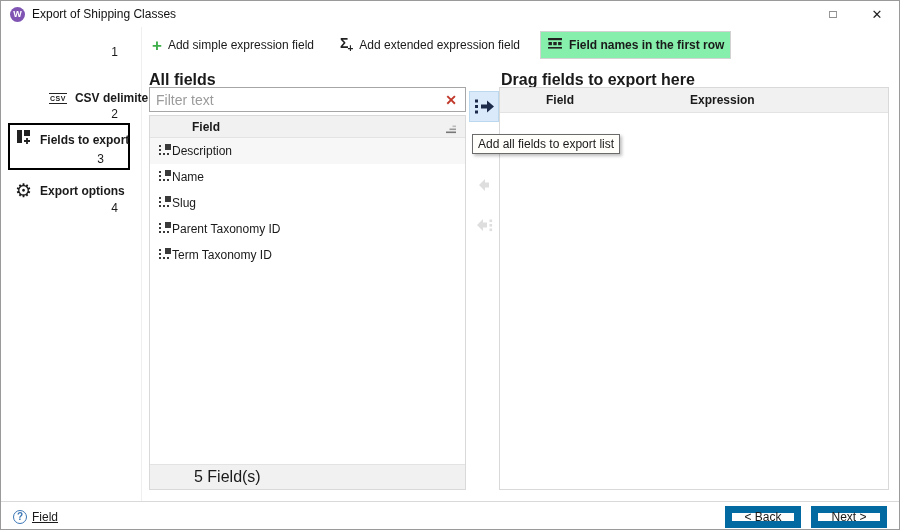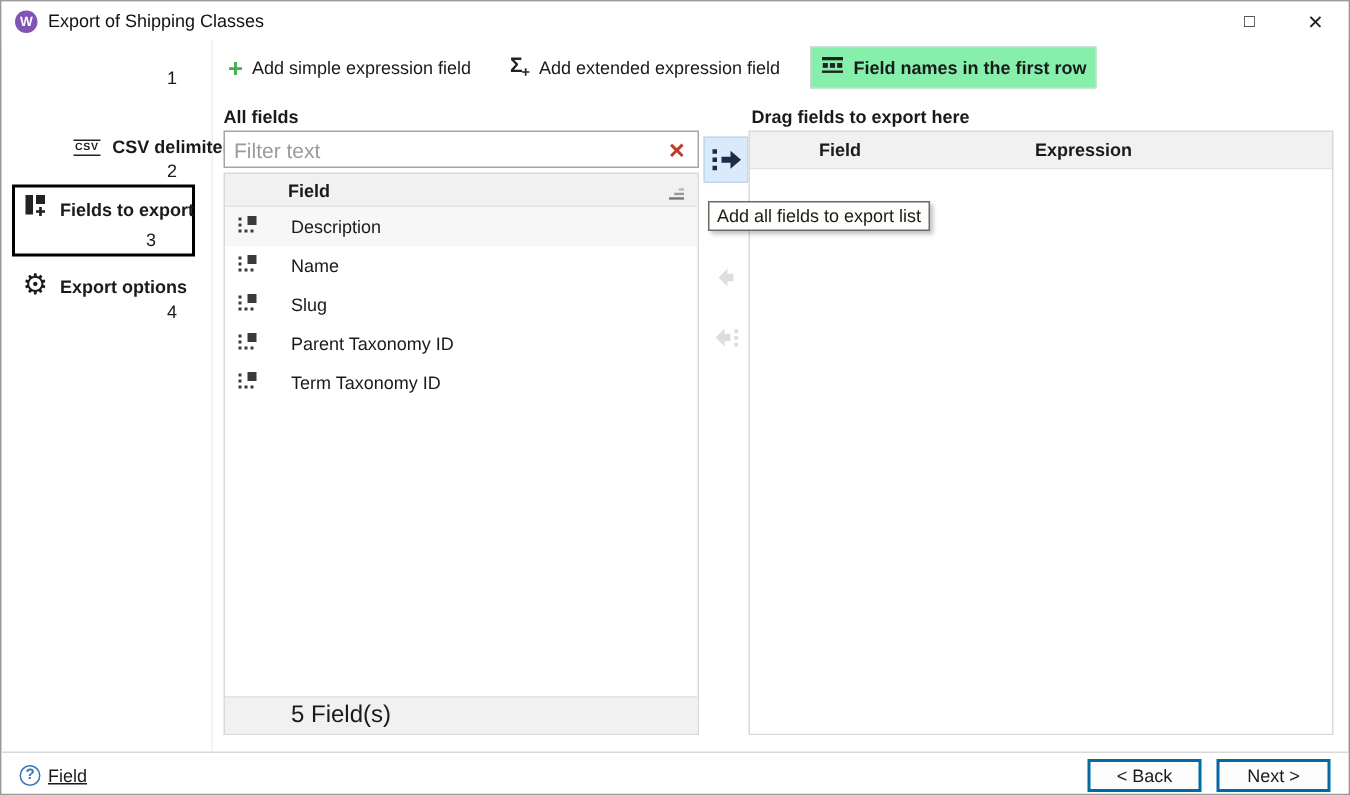--- a/index.html
+++ b/index.html
@@ -25,34 +25,34 @@
   
   .sidebar{position:absolute;left:0;top:26px;width:141px;height:474px;border-right:1px solid #efefef;}
   .side-item{position:absolute;left:0;width:141px;padding:4px 0 2px 14px;cursor:pointer;}
   .side-row{display:flex;align-items:center;gap:8px;}
   .side-label{font-size:12px;font-weight:bold;color:#1a1a1a;white-space:nowrap;}
   .side-num{font-size:12px;color:#1a1a1a;text-align:right;padding-right:24px;margin-top:2px;}
   .side-item.selected{border:2px solid #000;left:7px;width:122px;padding-left:6px;}
   .gear-glyph{font-size:19px;line-height:16px;color:#1a1a1a;}
 
   
-  .panel-label{position:absolute;font-size:12px;font-weight:bold;color:#1a1a1a;}
+  .panel-label{position:absolute;font-size:16px;font-weight:bold;color:#1a1a1a;}
 
   
   .filter-box{position:absolute;left:148px;top:86px;width:317px;height:25px;border:1px solid #a6a6a6;background:#fff;display:flex;align-items:center;}
   .filter-input{flex:1;border:none;outline:none;font-size:14px;color:#333;padding:0 6px;background:transparent;}
   .filter-input::placeholder{color:#9b9b9b;}
   .filter-clear{color:#c0392b;font-size:14px;font-weight:bold;padding:0 8px;cursor:pointer;line-height:1;}
 
   
   .list{position:absolute;left:148px;top:114px;width:317px;height:375px;border:1px solid #d9d9d9;background:#fff;display:flex;flex-direction:column;}
   .list-header{height:22px;background:#f1f1f1;border-bottom:1px solid #e3e3e3;display:flex;align-items:center;font-size:12px;font-weight:bold;color:#1a1a1a;padding-left:42px;position:relative;}
   .sort-icon{position:absolute;right:8px;top:7px;}
   .list-body{flex:1;overflow:hidden;}
-  .list-row{height:26px;display:flex;align-items:center;gap:22px;padding-left:8px;font-size:12px;color:#1a1a1a;cursor:pointer;}
+  .list-row{height:26px;display:flex;align-items:center;gap:0;padding-left:8px;font-size:12px;color:#1a1a1a;cursor:pointer;}
   .list-row.first{background:#f7f7f7;}
   .list-footer{height:25px;background:#f1f1f1;border-top:1px solid #e3e3e3;display:flex;align-items:center;padding-left:44px;font-size:16px;color:#1a1a1a;}
 
   
   .btn-add-all{position:absolute;left:468px;top:90px;width:30px;height:31px;background:#dbeafa;border:1px solid #bcd8ef;display:flex;align-items:center;justify-content:center;cursor:pointer;}
   .btn-disabled{position:absolute;width:26px;height:24px;display:flex;align-items:center;justify-content:center;}
   .tooltip{position:absolute;left:471px;top:133px;background:#fffefb;border:1px solid #6b6b6b;box-shadow:2px 2px 3px rgba(0,0,0,0.25);font-size:12px;color:#1a1a1a;padding:2px 5px;white-space:nowrap;z-index:5;}
 
   
   .table{position:absolute;left:498px;top:86px;width:390px;height:403px;border:1px solid #d9d9d9;background:#fff;display:flex;flex-direction:column;}
@@ -61,21 +61,21 @@
   .col-expr{padding-left:0;}
   .table-body{flex:1;background:#fff;}
   .table-footer{height:25px;background:#f1f1f1;border-top:1px solid #e3e3e3;display:flex;align-items:center;padding-left:28px;font-size:12px;color:#1a1a1a;}
 
   
   .bottombar{position:absolute;left:0;top:500px;width:100%;height:30px;border-top:1px solid #d9d9d9;background:#fff;display:flex;align-items:center;padding:0 12px;}
   .help{display:flex;align-items:center;gap:5px;cursor:pointer;}
   .help-circle{width:14px;height:14px;border-radius:50%;border:1px solid #3a76b5;color:#3a76b5;font-size:10px;font-weight:bold;display:flex;align-items:center;justify-content:center;}
   .help-label{font-size:12px;color:#1a1a1a;text-decoration:underline;}
   .bottom-buttons{margin-left:auto;display:flex;gap:10px;}
-  .nav-btn{width:76px;height:22px;background:#fdfdfd;border:2px solid #0369a1;font-size:12px;color:#1a1a1a;display:flex;align-items:center;justify-content:center;cursor:pointer;}
+  .nav-btn{width:76px;height:22px;background:#fdfdfd;border:7px solid #0369a1;font-size:12px;color:#1a1a1a;display:flex;align-items:center;justify-content:center;cursor:pointer;}
 </style>
 </head>
 <body>
 
 <div class="window">
 
   <div class="titlebar">
     <span class="logo">W</span>
     <span class="title">Export of Shipping Classes</span>
     <span class="win-controls">

